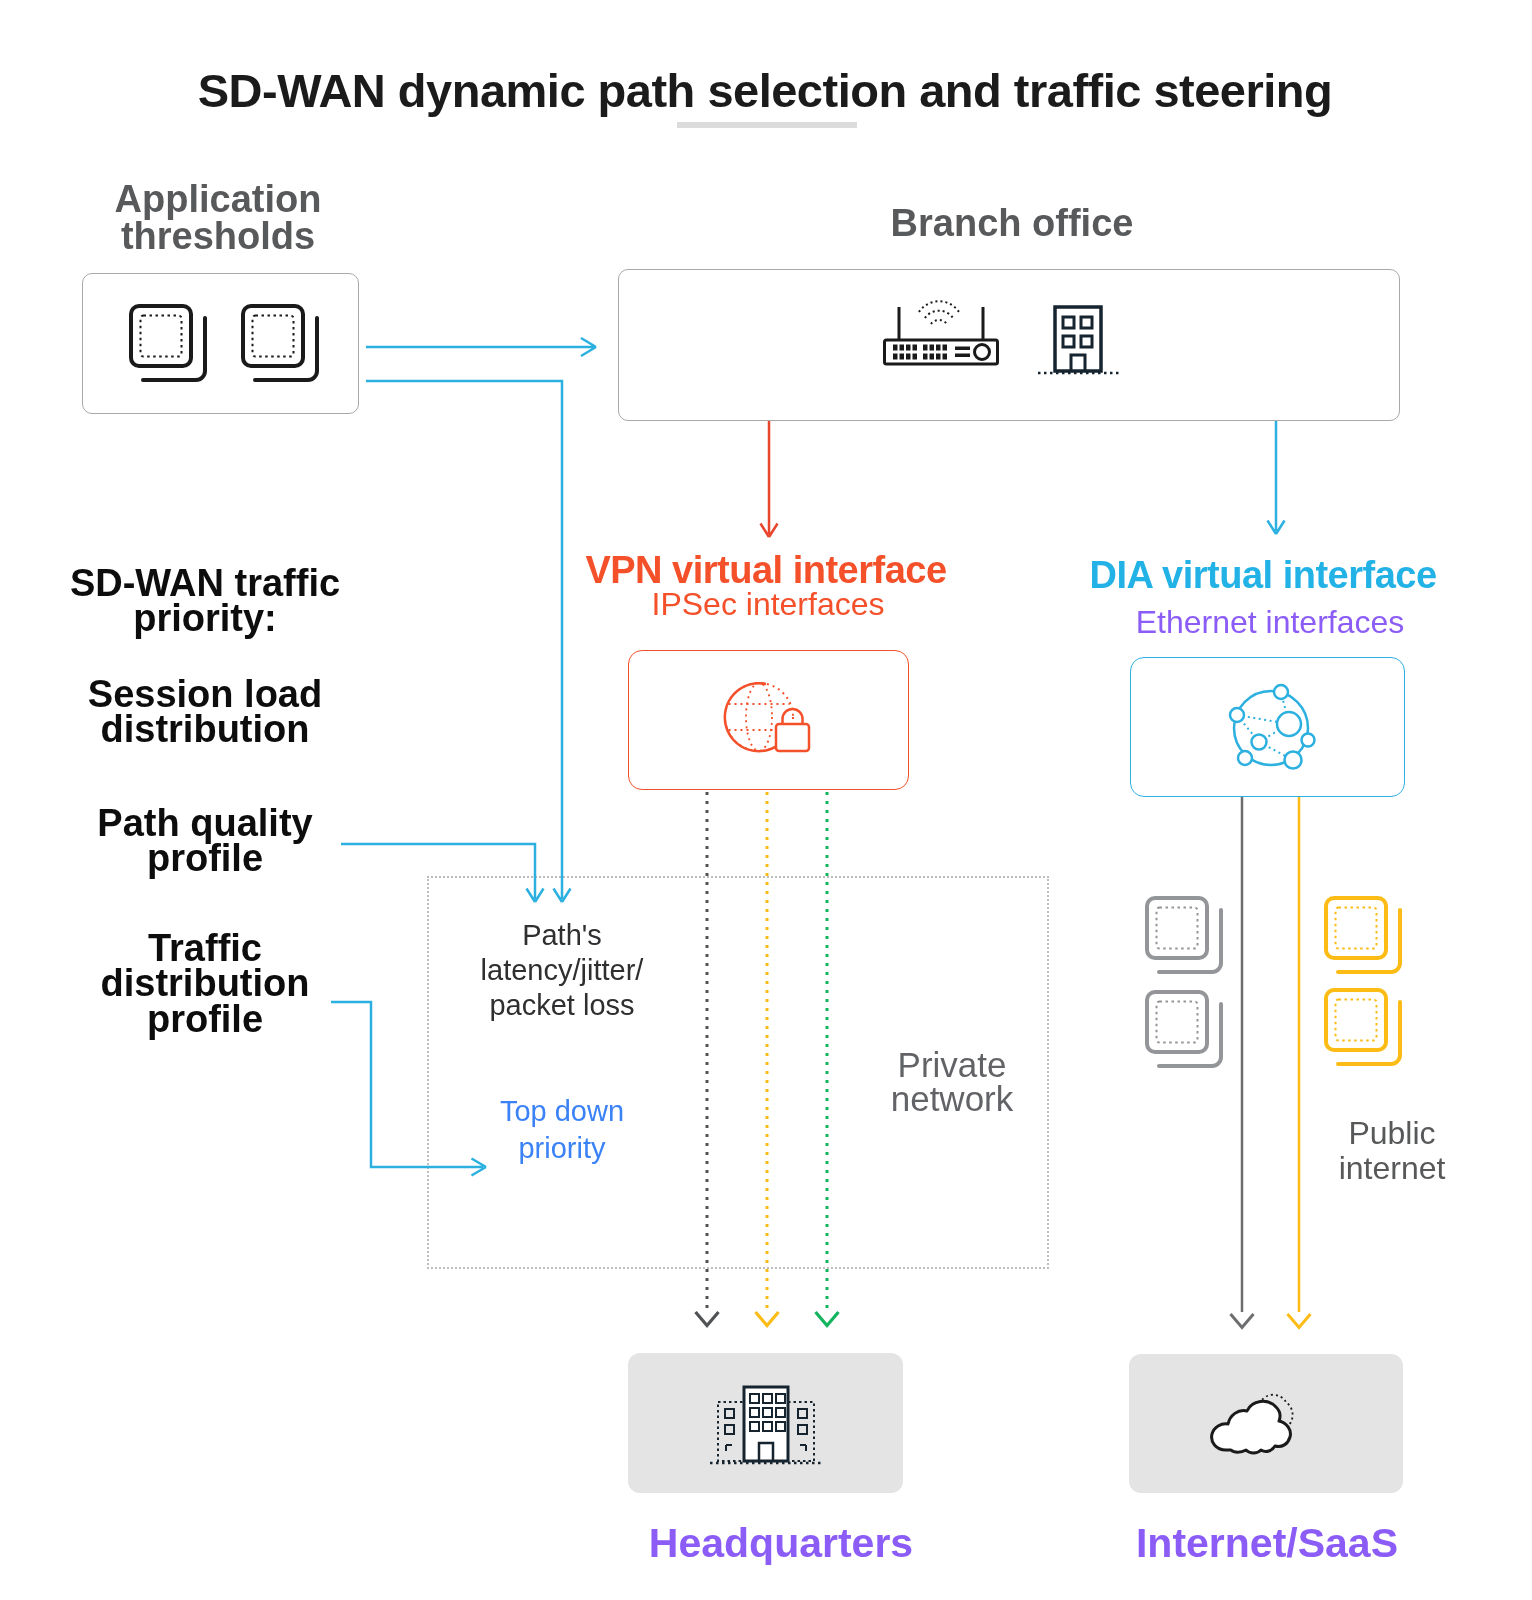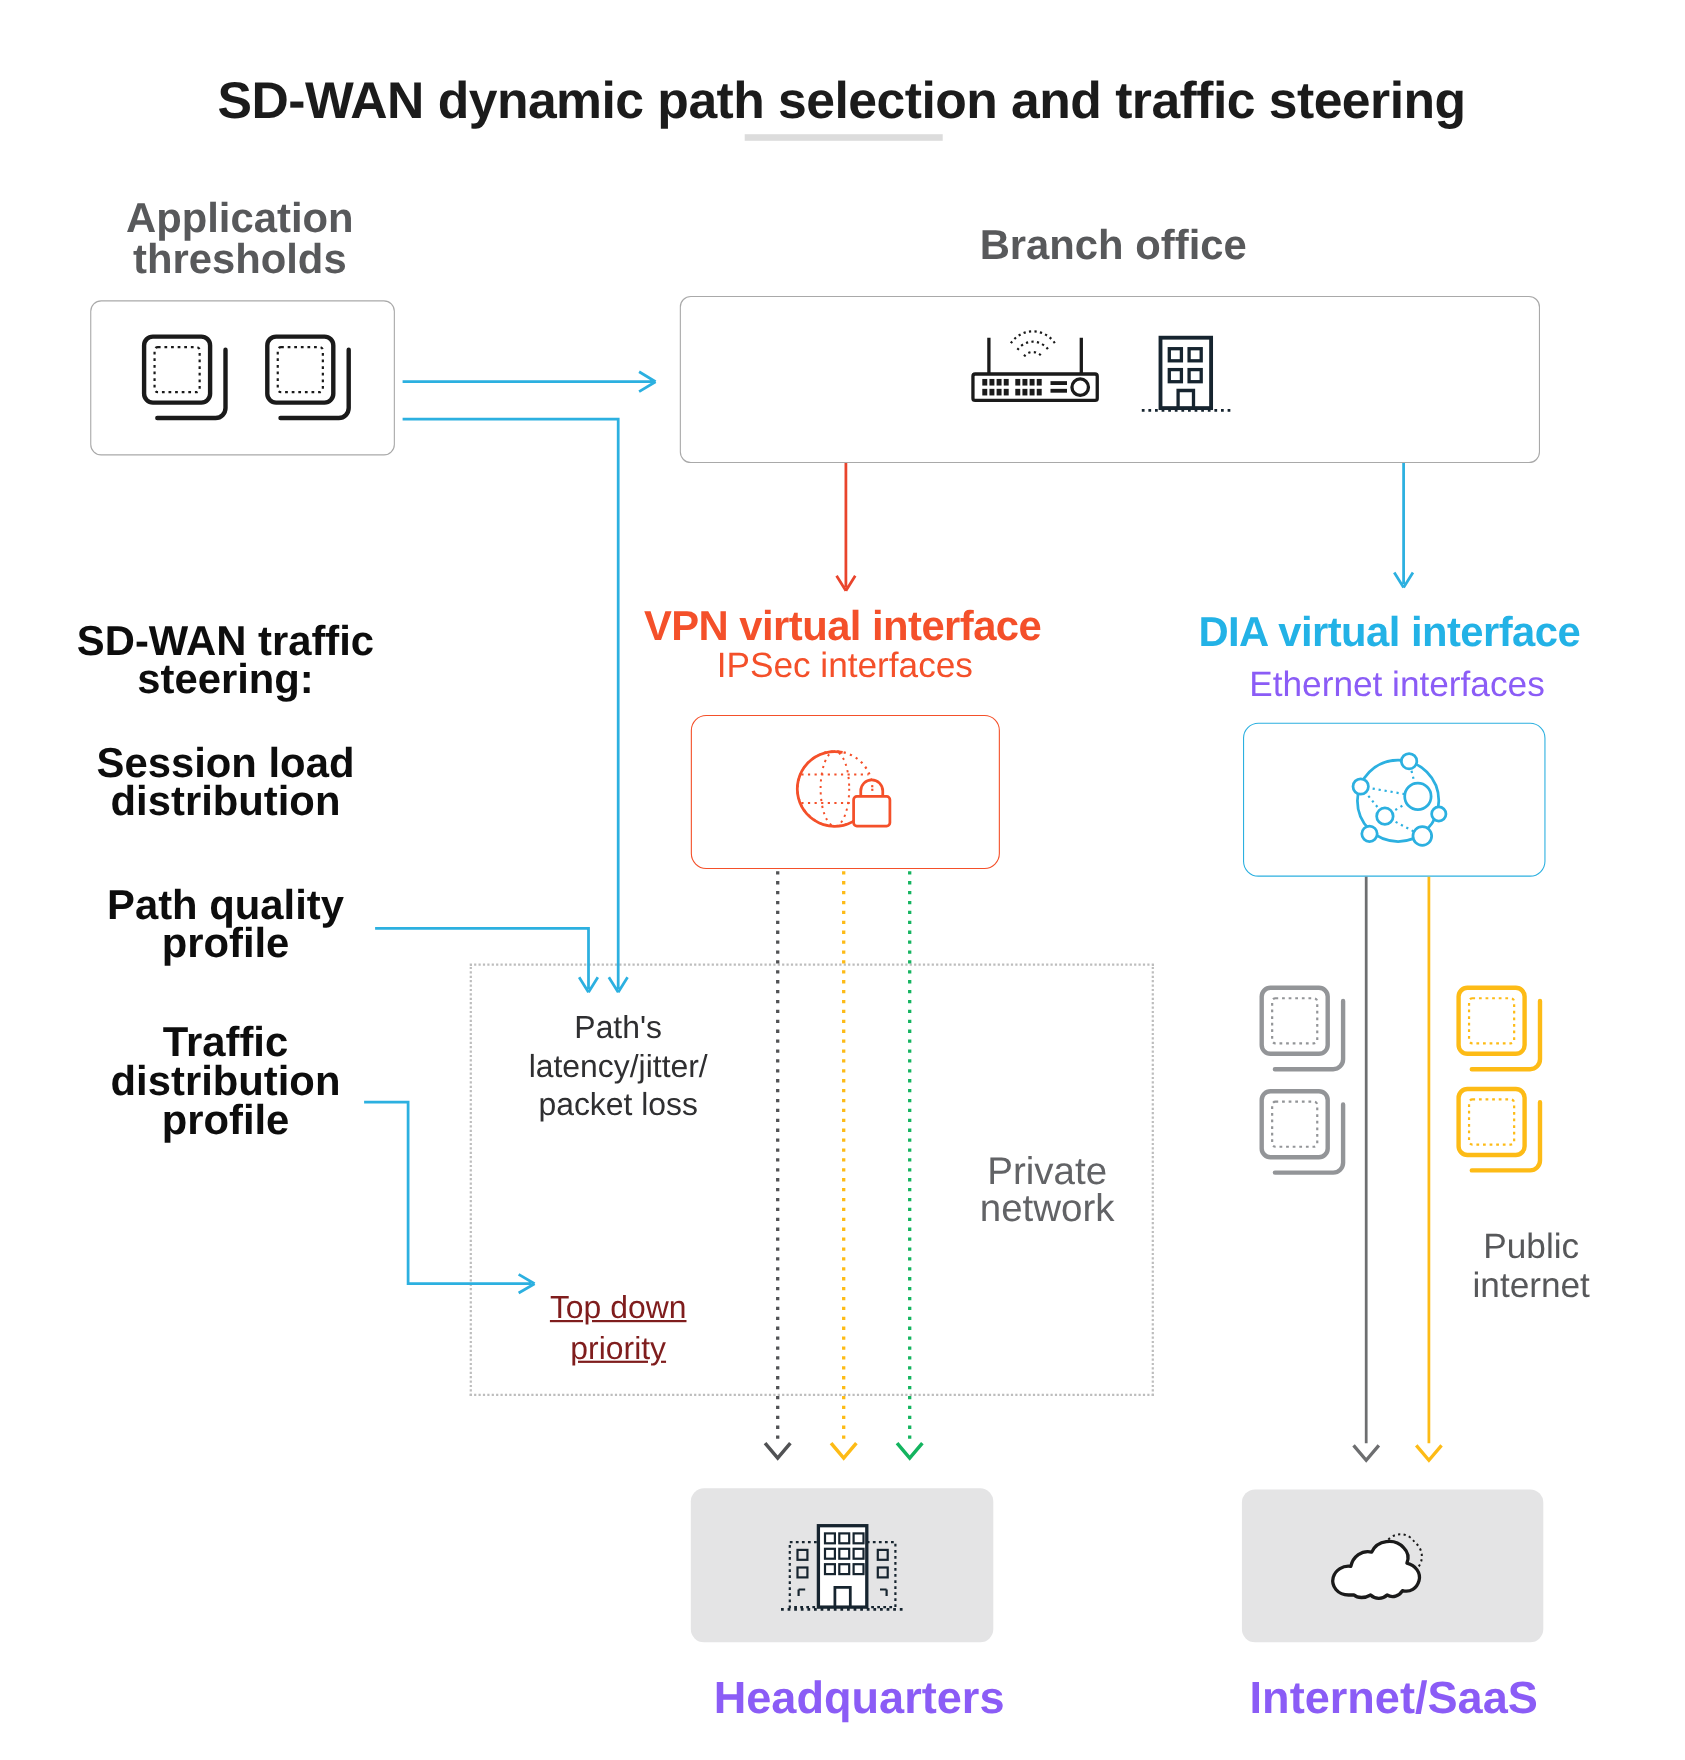--- a/index.html
+++ b/index.html
@@ -20,21 +20,21 @@
   #steer-item-1 { left:50px; top:806px; width:310px; font-size:38px; line-height:0.93; color:#0d0d0d; }
   #steer-item-2 { left:50px; top:931px; width:310px; font-size:38px; line-height:0.93; color:#0d0d0d; }
   #vpn-title { left:566px; top:549px; width:400px; font-size:38px; color:#f4502a; letter-spacing:-0.5px; }
   #vpn-sub { left:568px; top:586px; width:400px; font-size:32px; color:#f4502a; }
   #dia-title { left:1063px; top:554px; width:400px; font-size:38px; color:#23b2e6; letter-spacing:-0.5px; }
   #dia-sub { left:1070px; top:604px; width:400px; font-size:32px; color:#8b5cf6; }
   #vpn-box { left:628px; top:650px; width:279px; height:138px; border:1.5px solid #f4502a; border-radius:14px; }
   #dia-box { left:1130px; top:657px; width:273px; height:138px; border:1.5px solid #2cb0e0; border-radius:14px; }
   #private-box { left:427px; top:876px; width:618px; height:389px; border:2px dotted #bdbdbd; }
   #paths-text { left:437px; top:918px; width:250px; font-size:29px; color:#2f2f31; line-height:1.21; }
-  #topdown-text { left:437px; top:1171px; width:250px; font-size:29px; color:#7f1d1d; line-height:1.28;text-decoration:underline; }
+  #topdown-text { left:437px; top:1093px; width:250px; font-size:29px; color:#3b82f6; line-height:1.28; }
   #private-label { left:827px; top:1048px; width:250px; font-size:35px; color:#626366; line-height:0.98; }
   #public-label { left:1267px; top:1116px; width:250px; font-size:32px; color:#57585a; line-height:1.1; }
   #hq-box { left:628px; top:1353px; width:275px; height:140px; background:#e4e4e5; border-radius:12px; }
   #saas-box { left:1129px; top:1354px; width:274px; height:139px; background:#e4e4e5; border-radius:12px; }
   #hq-label { left:631px; top:1520px; width:300px; font-size:41px; color:#8b5cf6; }
   #saas-label { left:1117px; top:1520px; width:300px; font-size:41px; color:#8b5cf6; }
   #overlay { left:0; top:0; }
   .icon-stack { color:#1a1a1a; }
   .icon-stack.gray { color:#939598; }
   .icon-stack.yellow { color:#fdbb16; }
@@ -99,21 +99,21 @@
         <rect x="34" y="16" width="11" height="11" stroke-width="3"></rect>
         <rect x="16" y="35" width="11" height="11" stroke-width="3"></rect>
         <rect x="34" y="35" width="11" height="11" stroke-width="3"></rect>
         <path d="M24 70 V54 H38 V70" stroke-width="3"></path>
         <path d="M-9 72 H72" stroke-width="2.5" stroke-dasharray="2.5 3.5"></path>
       </g>
     </svg>
   </div>
 
   <div class="lbl bold" id="steer-heading">SD-WAN traffic
-steering:</div>
+priority:</div>
   <div class="lbl bold" id="steer-item-0">Session load
 distribution</div>
   <div class="lbl bold" id="steer-item-1">Path quality
 profile</div>
   <div class="lbl bold" id="steer-item-2">Traffic
 distribution
 profile</div>
 
   <div class="lbl bold" id="vpn-title">VPN virtual interface</div>
   <div class="lbl" id="vpn-sub">IPSec interfaces</div>

